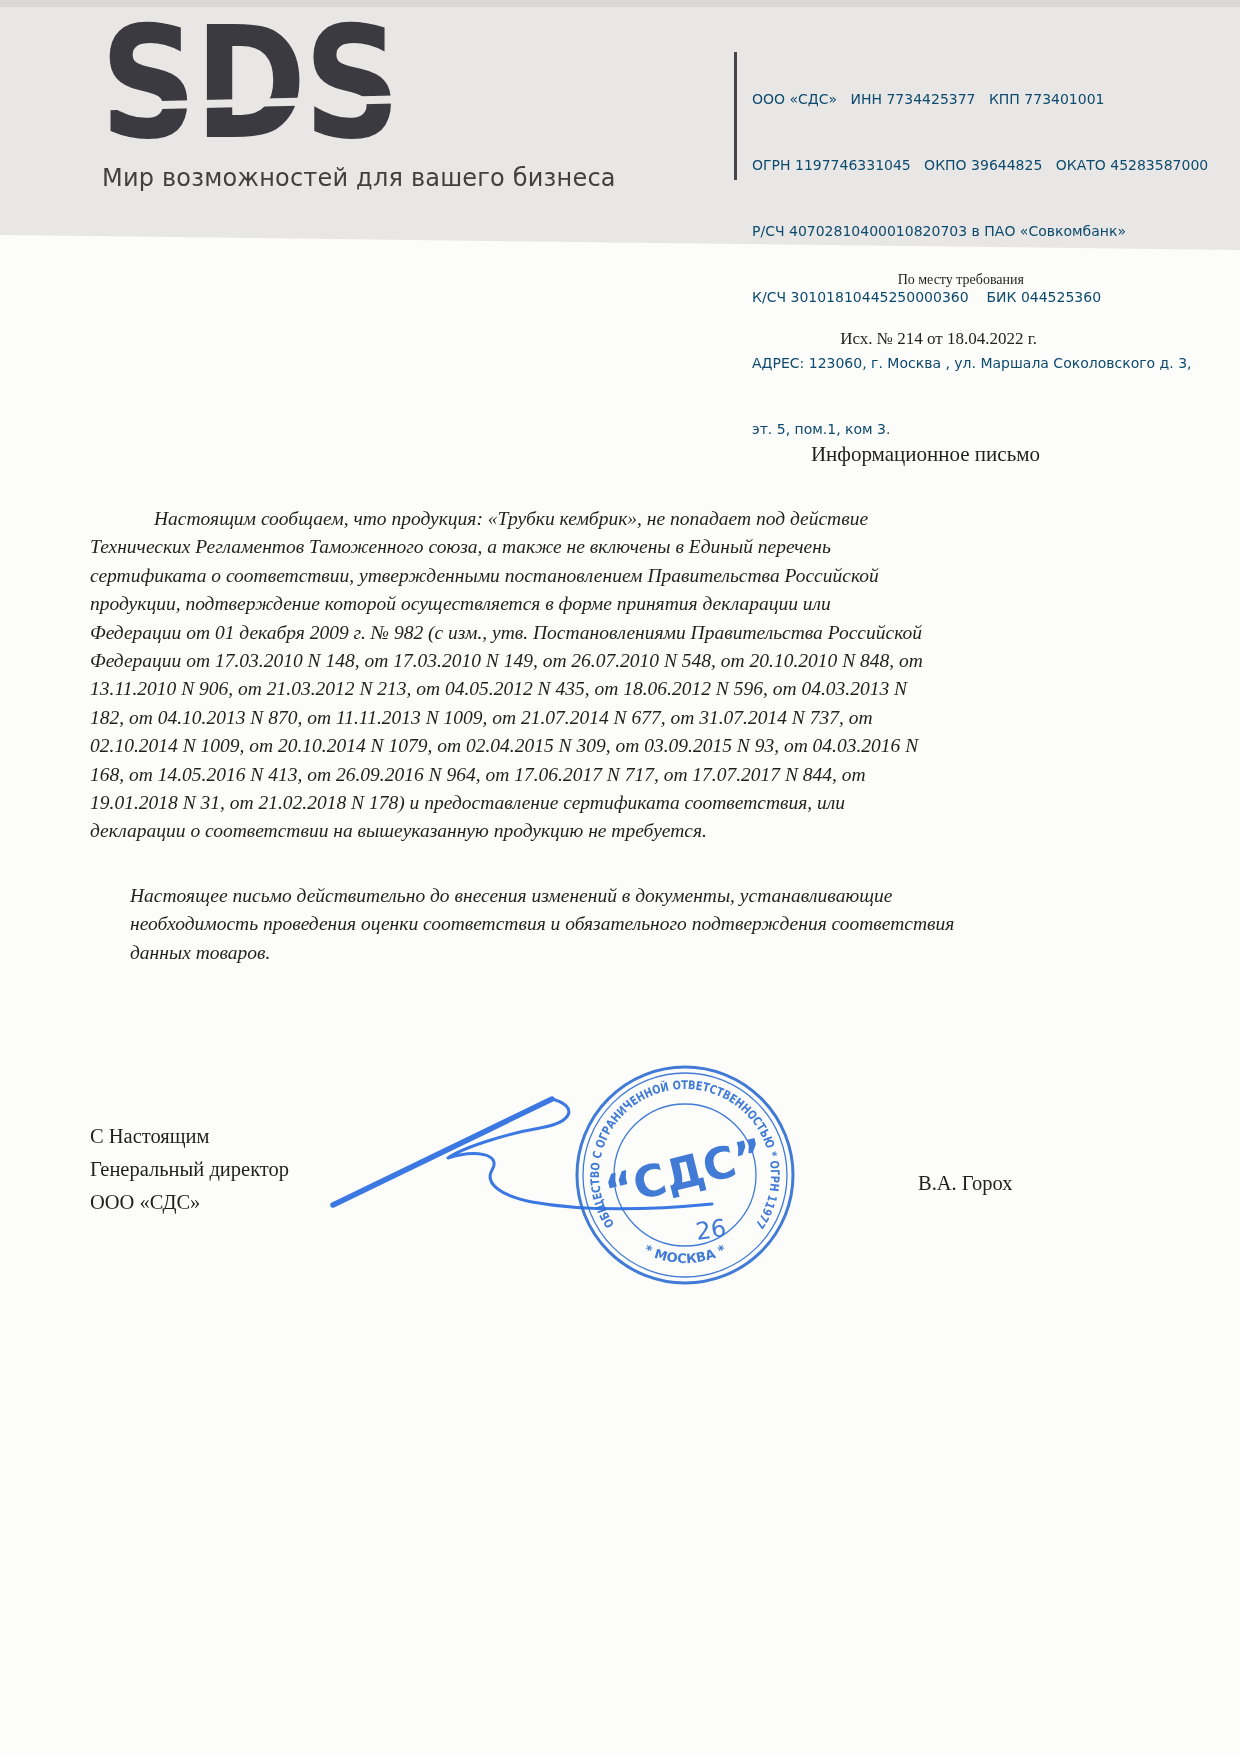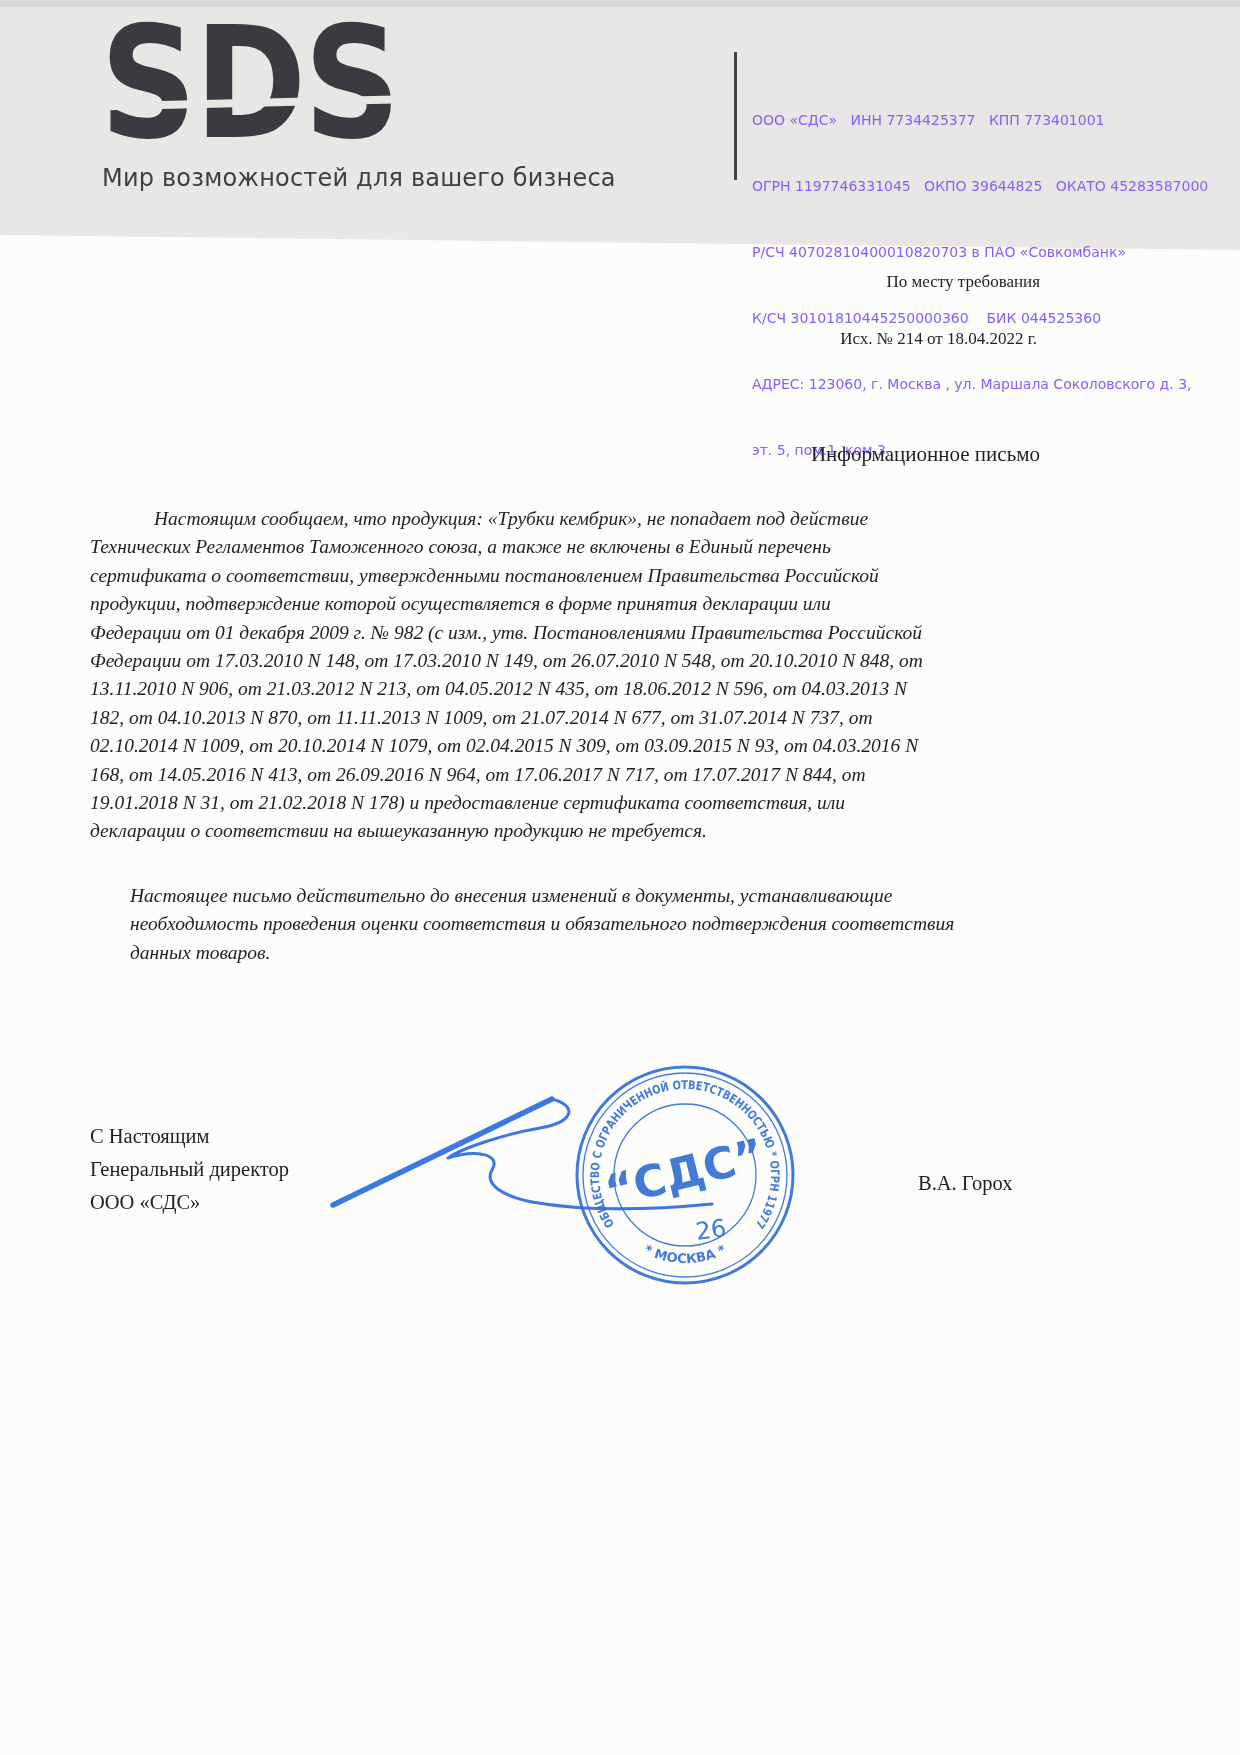--- a/index.html
+++ b/index.html
@@ -44,30 +44,30 @@
     position:absolute;left:102px;top:164px;
     font-family:"DejaVu Sans",sans-serif;
     font-size:24px;color:#404040;letter-spacing:.2px;
     white-space:nowrap;
   }
   .header-divider{
     position:absolute;left:734px;top:52px;width:3px;height:128px;
     background:#43454b;
   }
   .company-info{
-    position:absolute;left:752px;top:65px;
+    position:absolute;left:752px;top:44px;
     font-family:"DejaVu Sans",sans-serif;
     font-size:14px;line-height:22px;
-    color:#8b5cf6;
+    color:#0c4a6e;
     white-space:pre;
   }
   
   .addressee{
-    position:absolute;right:200px;top:272px;
-    font-size:17px;white-space:nowrap;
+    position:absolute;right:216px;top:272px;
+    font-size:14px;white-space:nowrap;
   }
   .ref-line{
     position:absolute;right:203px;top:329px;
     font-size:17px;white-space:nowrap;
   }
   
   .letter-title{
     position:absolute;left:90px;top:442px;width:950px;
     text-align:right;font-size:21px;
   }

